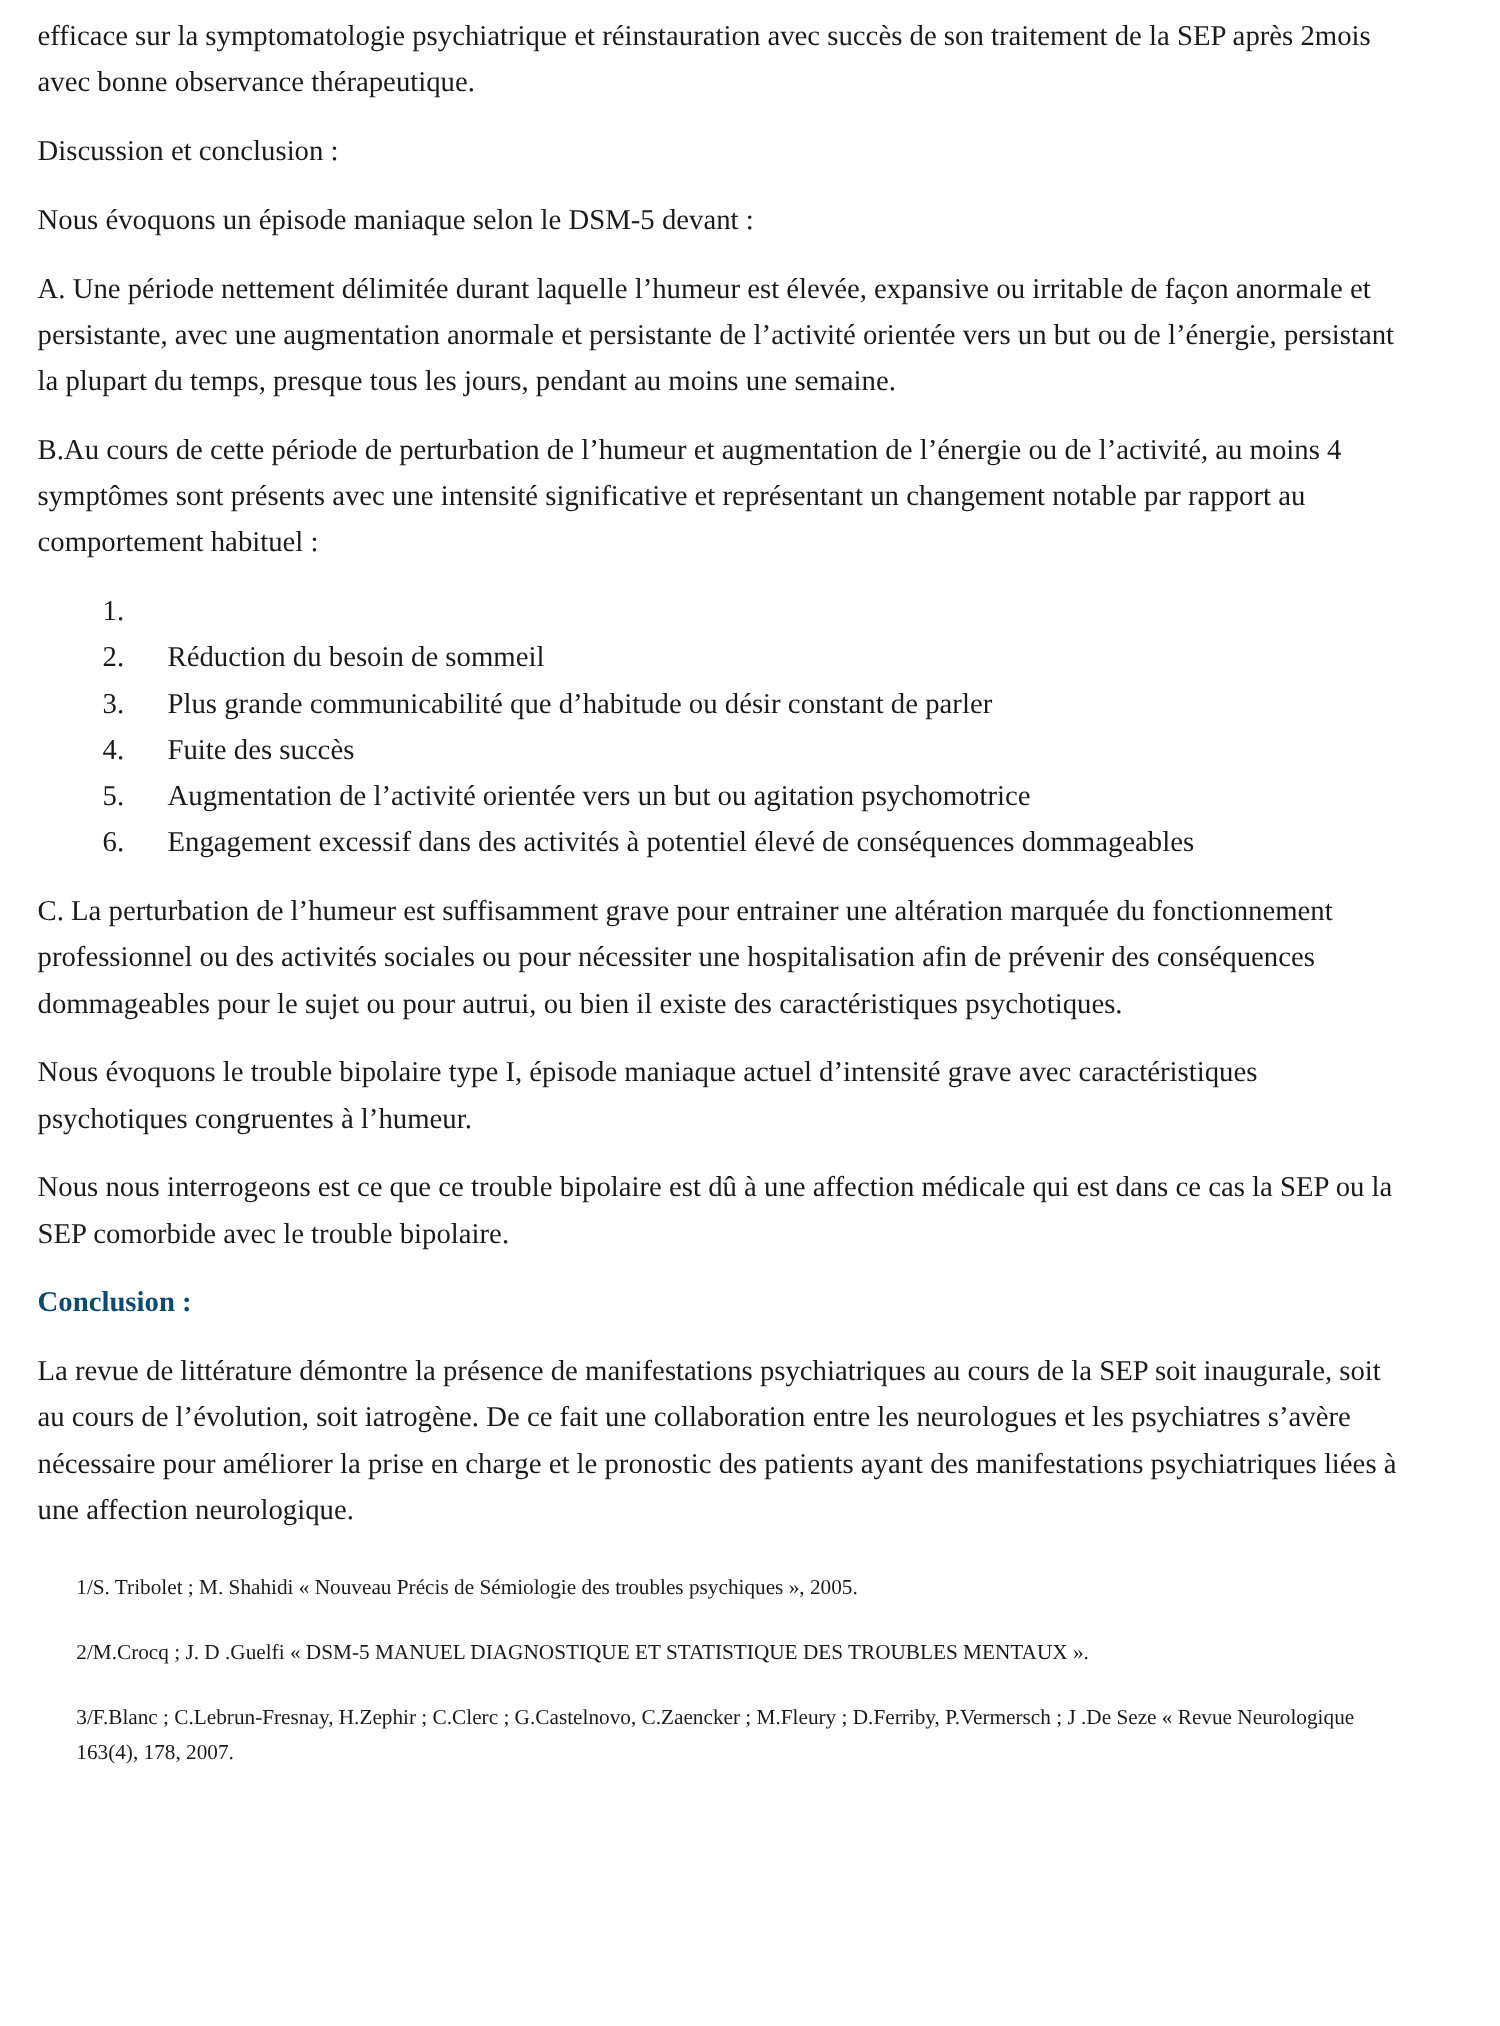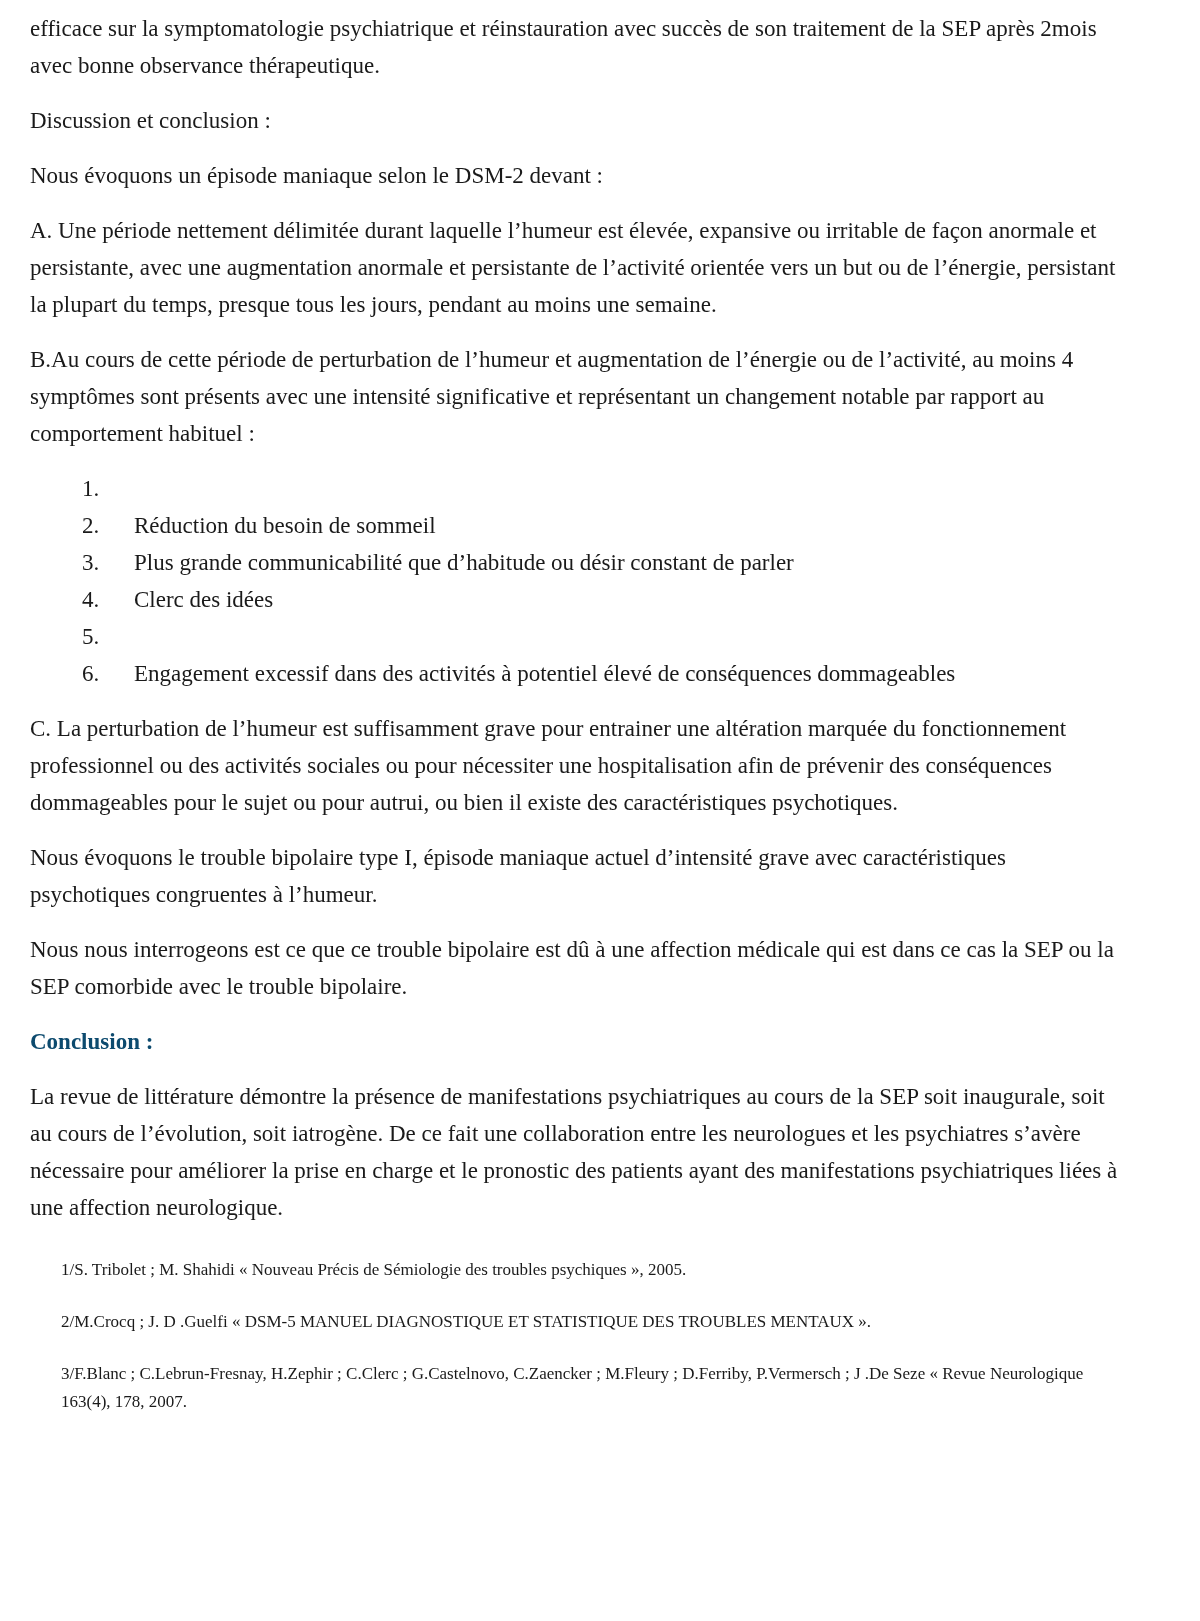--- a/index.html
+++ b/index.html
@@ -65,44 +65,45 @@
 </style>
 </head>
 <body>
 
 <div class="page">
 
   <p class="para">efficace sur la symptomatologie psychiatrique et réinstauration avec succès de son traitement de la SEP après 2mois avec bonne observance thérapeutique.</p>
 
   <p class="para">Discussion et conclusion :</p>
 
-  <p class="para">Nous évoquons un épisode maniaque selon le DSM-2 devant :</p>
+  <p class="para">Nous évoquons un épisode maniaque selon le DSM-5 devant :</p>
 
   <p class="para">A. Une période nettement délimitée durant laquelle l’humeur est élevée, expansive ou irritable de façon anormale et persistante, avec une augmentation anormale et persistante de l’activité orientée vers un but ou de l’énergie, persistant la plupart du temps, presque tous les jours, pendant au moins une semaine.</p>
 
   <p class="para">B.Au cours de cette période de perturbation de l’humeur et augmentation de l’énergie ou de l’activité, au moins 4 symptômes sont présents avec une intensité significative et représentant un changement notable par rapport au comportement habituel :</p>
 
   <ol class="num-list">
     <li>
       <span class="li-num">1.</span>
     </li>
     <li>
       <span class="li-num">2.</span>
       <span class="li-text">Réduction du besoin de sommeil</span>
     </li>
     <li>
       <span class="li-num">3.</span>
       <span class="li-text">Plus grande communicabilité que d’habitude ou désir constant de parler</span>
     </li>
     <li>
       <span class="li-num">4.</span>
-      <span class="li-text">Clerc des idées</span>
+      <span class="li-text">Fuite des succès</span>
     </li>
     <li>
       <span class="li-num">5.</span>
+      <span class="li-text">Augmentation de l’activité orientée vers un but ou agitation psychomotrice</span>
     </li>
     <li>
       <span class="li-num">6.</span>
       <span class="li-text">Engagement excessif dans des activités à potentiel élevé de conséquences dommageables</span>
     </li>
   </ol>
 
   <p class="para">C. La perturbation de l’humeur est suffisamment grave pour entrainer une altération marquée du fonctionnement professionnel ou des activités sociales ou pour nécessiter une hospitalisation afin de prévenir des conséquences dommageables pour le sujet ou pour autrui, ou bien il existe des caractéristiques psychotiques.</p>
 
   <p class="para">Nous évoquons le trouble bipolaire type I, épisode maniaque actuel d’intensité grave avec caractéristiques psychotiques congruentes à l’humeur.</p>

